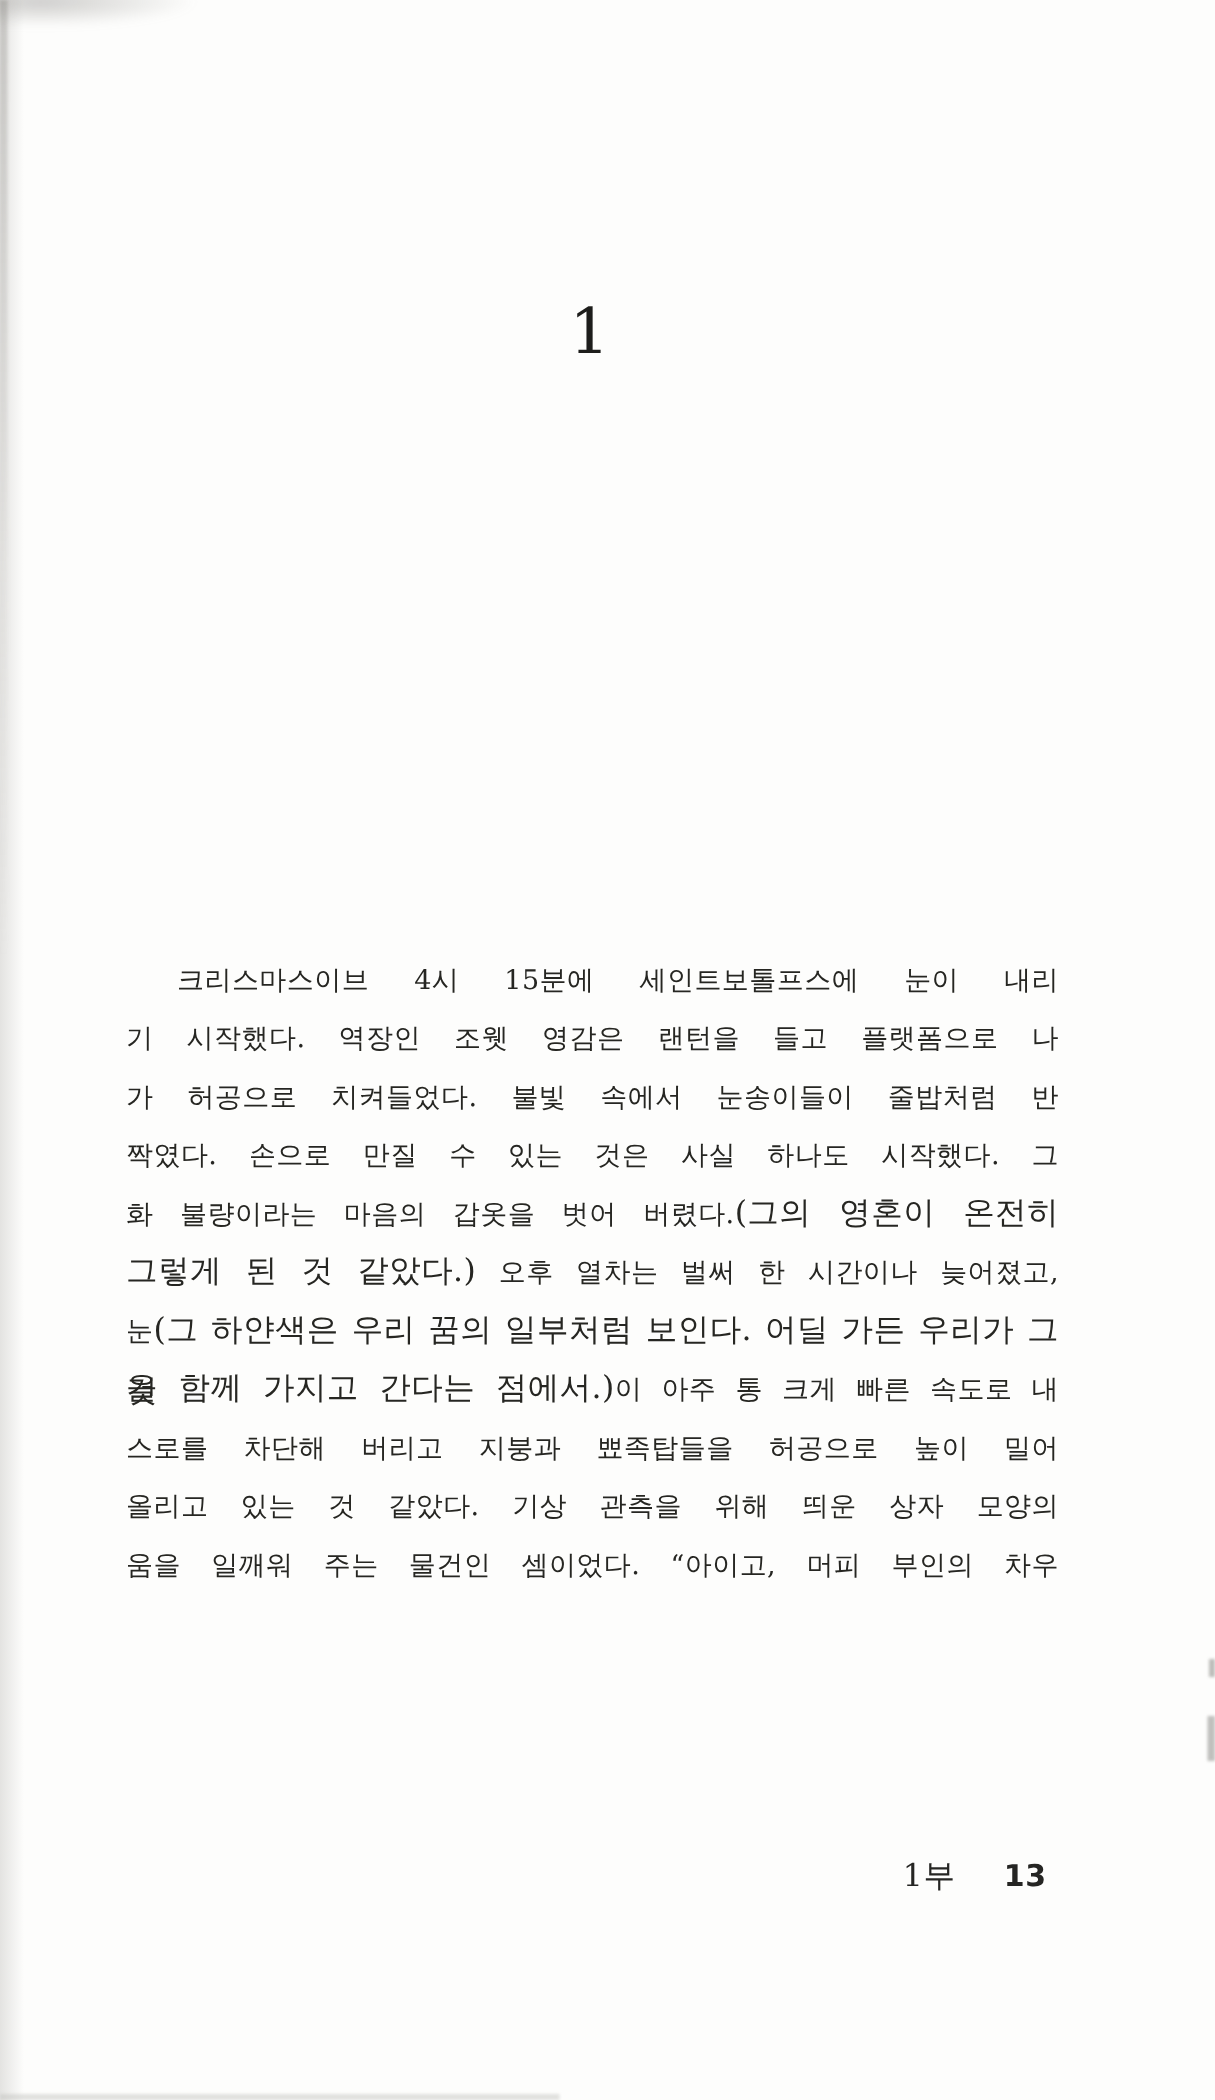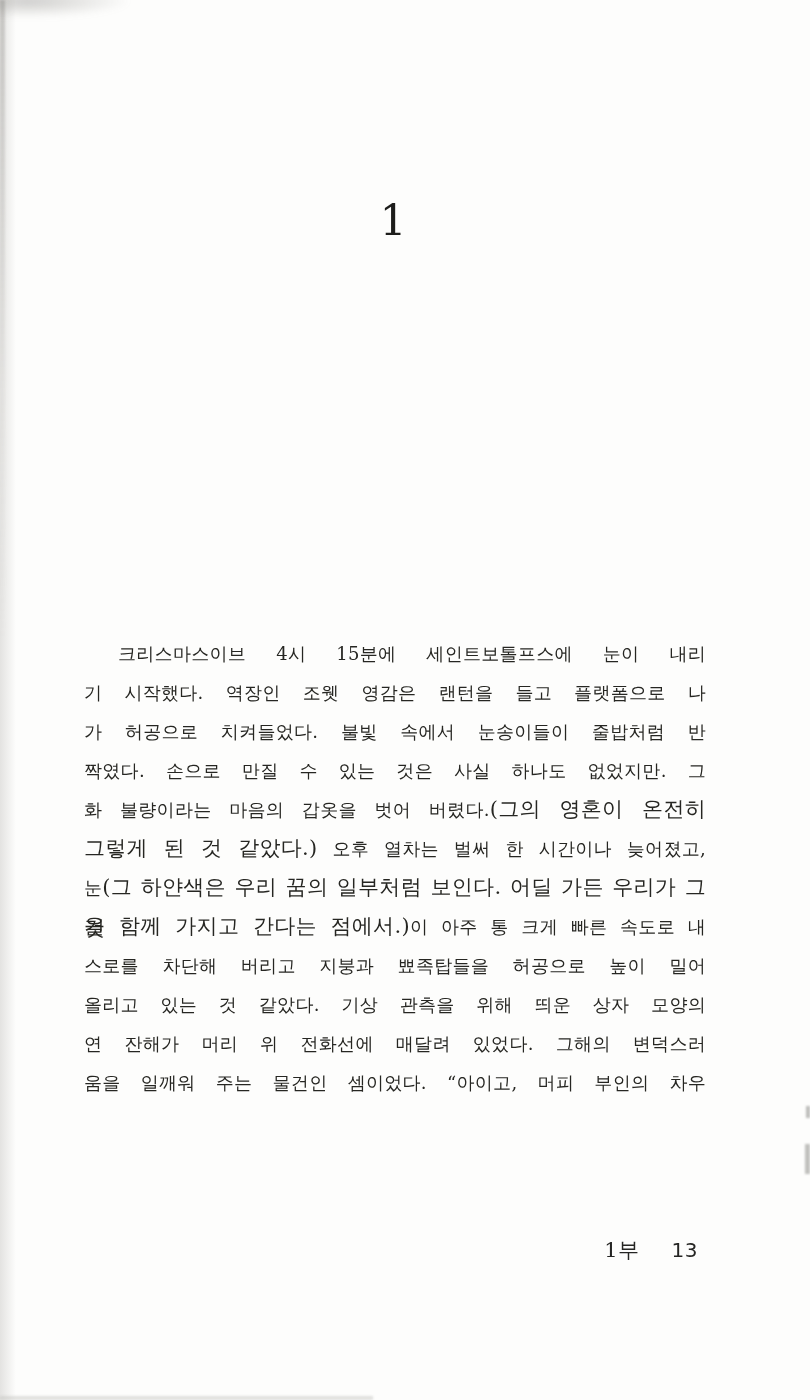--- a/index.html
+++ b/index.html
@@ -110,21 +110,21 @@
     right: 112px;
     font-size: 21px;
     color: #252523;
     letter-spacing: 0.5px;
   }
   .part-label {
     font-weight: 400;
     margin-right: 32px;
   }
   .page-number {
-    font-weight: 400;
+    font-weight: 700;
     font-family: "DejaVu Sans", "Liberation Sans", sans-serif;
     font-size: 20px;
   }
 </style>
 </head>
 <body>
 
 <div class="page">
 
   <div class="edge-left"></div>
@@ -133,28 +133,27 @@
   <div class="speck-right-1"></div>
   <div class="speck-right-2"></div>
   <div class="edge-bottom"></div>
 
   <div class="chapter-number">1</div>
 
   <div class="body-text">
       <div class="text-line indented"><span class="seg-normal">크리스마스이브 4시 15분에 세인트보톨프스에 눈이 내리</span></div>
       <div class="text-line"><span class="seg-normal">기 시작했다. 역장인 조웻 영감은 랜턴을 들고 플랫폼으로 나</span></div>
       <div class="text-line"><span class="seg-normal">가 허공으로 치켜들었다. 불빛 속에서 눈송이들이 줄밥처럼 반</span></div>
-      <div class="text-line"><span class="seg-normal">짝였다. 손으로 만질 수 있는 것은 사실 하나도 없었지만. 그</span></div>
+      <div class="text-line"><span class="seg-normal">짝였다. 손으로 만질 수 있는 것은 사실 하나도 시작했다. 그</span></div>
       <div class="text-line"><span class="seg-normal">화 불량이라는 마음의 갑옷을 벗어 버렸다.</span><span class="seg-small">(그의 영혼이 온전히</span></div>
       <div class="text-line"><span class="seg-small">그렇게 된 것 같았다.)</span><span class="seg-normal"> 오후 열차는 벌써 한 시간이나 늦어졌고,</span></div>
       <div class="text-line"><span class="seg-normal">눈</span><span class="seg-small">(그 하얀색은 우리 꿈의 일부처럼 보인다. 어딜 가든 우리가 그것</span></div>
       <div class="text-line"><span class="seg-small">을 함께 가지고 간다는 점에서.)</span><span class="seg-normal">이 아주 통 크게 빠른 속도로 내</span></div>
       <div class="text-line"><span class="seg-normal">스로를 차단해 버리고 지붕과 뾰족탑들을 허공으로 높이 밀어</span></div>
       <div class="text-line"><span class="seg-normal">올리고 있는 것 같았다. 기상 관측을 위해 띄운 상자 모양의</span></div>
-      <div class="text-line"><span class="seg-normal">연 잔해가 머리 위 전화선에 매달려 있었다. 그해의 변덕스러</span></div>
       <div class="text-line"><span class="seg-normal">움을 일깨워 주는 물건인 셈이었다. “아이고, 머피 부인의 차우</span></div>
     </div>
 
   <div class="page-footer">
     <span class="part-label">1부</span><span class="page-number">13</span>
   </div>
 
 </div>
 
 </body></html>

